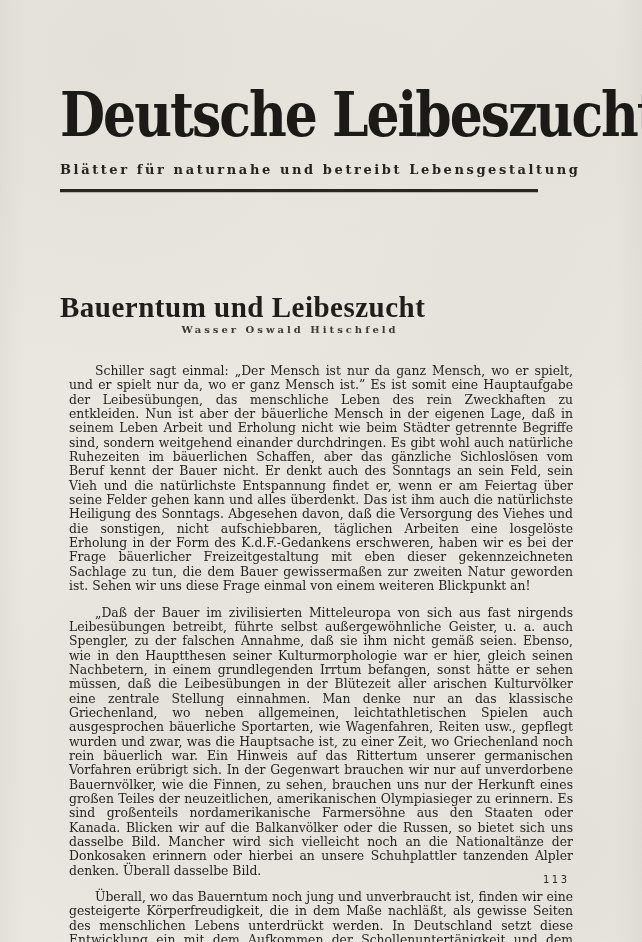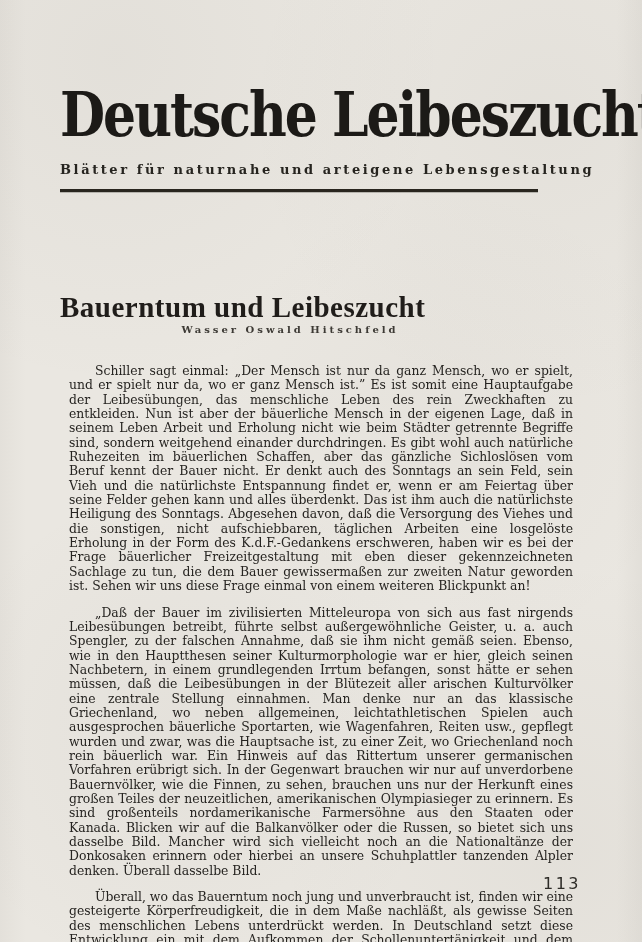--- a/index.html
+++ b/index.html
@@ -90,33 +90,33 @@
   .article-body p {
     margin: 12px;
     text-indent: 26px;
     hyphens: none;
   }
   .page-number {
     position: absolute;
     left: 543px;
     top: 874px;
     font-family: "DejaVu Sans", sans-serif;
-    font-size: 16px;
+    font-size: 10px;
     letter-spacing: 2.5px;
     color: #2d2b27;
   }
 </style>
 </head>
 <body>
 
 <div class="scan-page">
 
   <header class="masthead">
     <div class="masthead-title">Deutsche Leibeszucht</div>
-    <div class="masthead-subtitle">Blätter für naturnahe und arteigene Lebensgestaltung</div>
+    <div class="masthead-subtitle">Blätter für naturnahe und betreibt Lebensgestaltung</div>
     <div class="masthead-rule"></div>
   </header>
 
   <h1 class="article-title">Bauerntum und Leibeszucht</h1>
 
   <div class="article-byline">Wasser Oswald Hitschfeld</div>
 
   <div class="article-body">
     <p>Schiller sagt einmal: „Der Mensch ist nur da ganz Mensch, wo er spielt, und er spielt nur da, wo er ganz Mensch ist.” Es ist somit eine Hauptaufgabe der Leibesübungen, das menschliche Leben des rein Zweckhaften zu entkleiden. Nun ist aber der bäuerliche Mensch in der eigenen Lage, daß in seinem Leben Arbeit und Erholung nicht wie beim Städter getrennte Begriffe sind, sondern weitgehend einander durchdringen. Es gibt wohl auch natürliche Ruhezeiten im bäuerlichen Schaffen, aber das gänzliche Sichloslösen vom Beruf kennt der Bauer nicht. Er denkt auch des Sonntags an sein Feld, sein Vieh und die natürlichste Entspannung findet er, wenn er am Feiertag über seine Felder gehen kann und alles überdenkt. Das ist ihm auch die natürlichste Heiligung des Sonntags. Abgesehen davon, daß die Versorgung des Viehes und die sonstigen, nicht aufschiebbaren, täglichen Arbeiten eine losgelöste Erholung in der Form des K.d.F.-Gedankens erschweren, haben wir es bei der Frage bäuerlicher Freizeitgestaltung mit eben dieser gekennzeichneten Sachlage zu tun, die dem Bauer gewissermaßen zur zweiten Natur geworden ist. Sehen wir uns diese Frage einmal von einem weiteren Blickpunkt an!</p>
     <p>„Daß der Bauer im zivilisierten Mitteleuropa von sich aus fast nirgends Leibesübungen betreibt, führte selbst außergewöhnliche Geister, u. a. auch Spengler, zu der falschen Annahme, daß sie ihm nicht gemäß seien. Ebenso, wie in den Hauptthesen seiner Kulturmorphologie war er hier, gleich seinen Nachbetern, in einem grundlegenden Irrtum befangen, sonst hätte er sehen müssen, daß die Leibesübungen in der Blütezeit aller arischen Kulturvölker eine zentrale Stellung einnahmen. Man denke nur an das klassische Griechenland, wo neben allgemeinen, leichtathletischen Spielen auch ausgesprochen bäuerliche Sportarten, wie Wagenfahren, Reiten usw., gepflegt wurden und zwar, was die Hauptsache ist, zu einer Zeit, wo Griechenland noch rein bäuerlich war. Ein Hinweis auf das Rittertum unserer germanischen Vorfahren erübrigt sich. In der Gegenwart brauchen wir nur auf unverdorbene Bauernvölker, wie die Finnen, zu sehen, brauchen uns nur der Herkunft eines großen Teiles der neuzeitlichen, amerikanischen Olympiasieger zu erinnern. Es sind großenteils nordamerikanische Farmersöhne aus den Staaten oder Kanada. Blicken wir auf die Balkanvölker oder die Russen, so bietet sich uns dasselbe Bild. Mancher wird sich vielleicht noch an die Nationaltänze der Donkosaken erinnern oder hierbei an unsere Schuhplattler tanzenden Alpler denken. Überall dasselbe Bild.</p>

